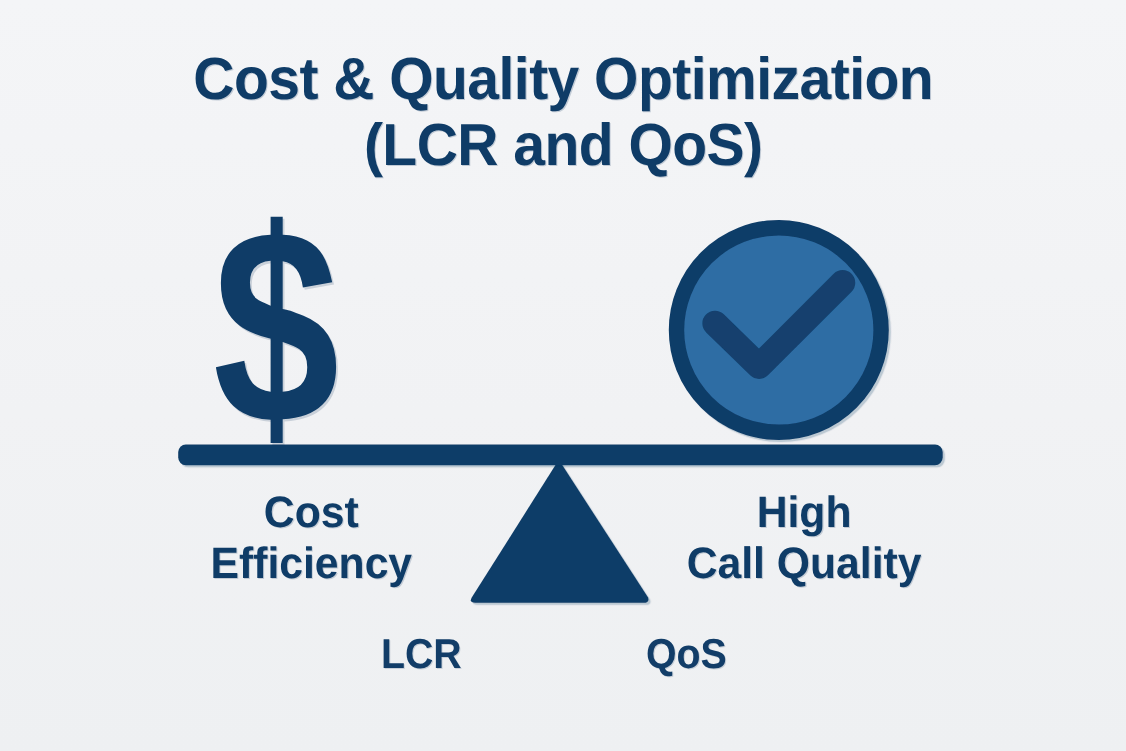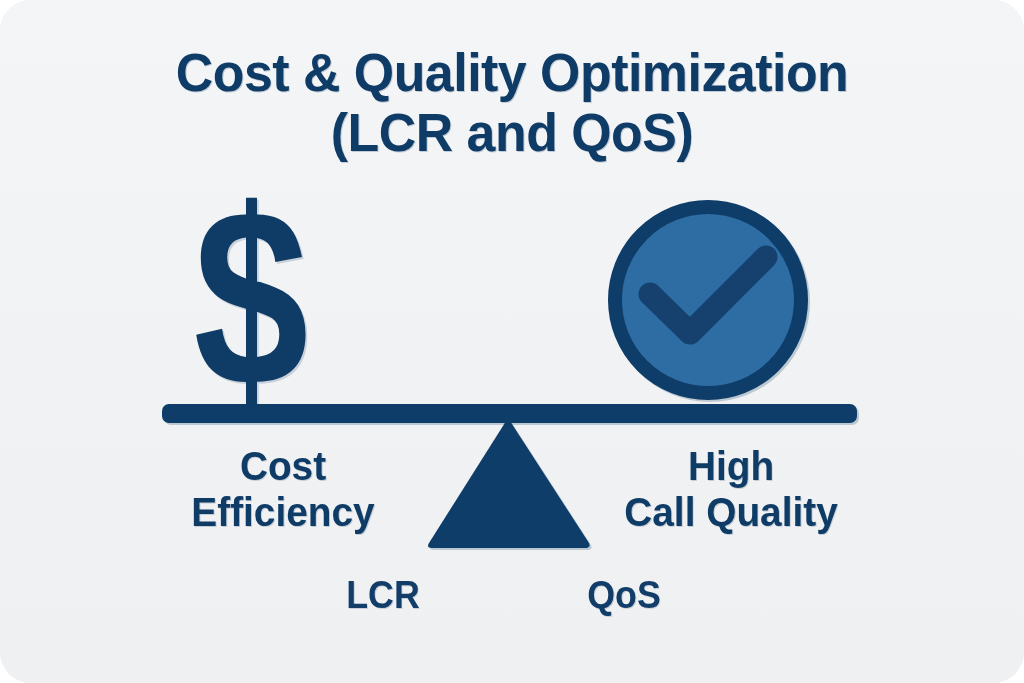--- a/index.html
+++ b/index.html
@@ -12,21 +12,20 @@
     font-family: "Liberation Sans", sans-serif;
   }
 
   .canvas {
     position: relative;
     width: 1024px;
     height: 683px;
     background: #f2f3f5;
     overflow: hidden;
     user-select: none;
-    border-radius: 31px;
   }
 
   
   .canvas::before {
     content: "";
     position: absolute;
     inset: 0;
     background:
       linear-gradient(180deg, #f4f5f7 0%, #f1f2f4 55%, #eef0f2 100%);
     pointer-events: none;

